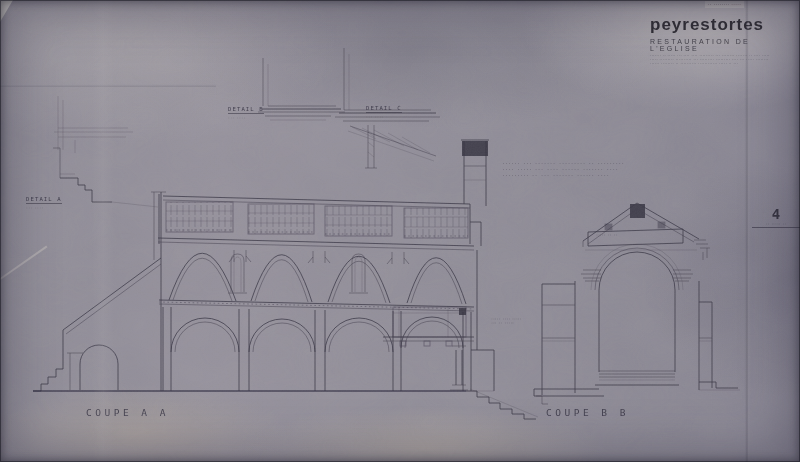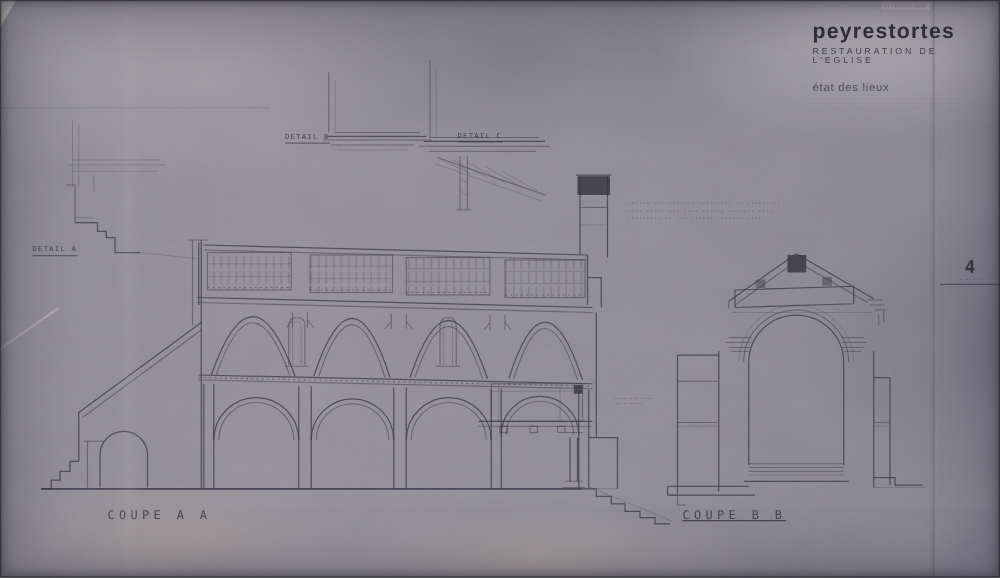--- a/index.html
+++ b/index.html
@@ -233,21 +233,20 @@
     <rect width="800" height="462" filter="url(#grain)" opacity="0.17"></rect>
   </svg>
 
   <div class="abs stamp" style="left:705px;top:1px;">
     <span>·· ········ ·····</span>
   </div>
 
   <div class="abs tb" style="left:650px;top:15px;width:148px;">
     <div class="tb-title">peyrestortes</div>
     <div class="tb-sub">RESTAURATION  DE  L'EGLISE</div>
-    <div class="tb-series" style="margin-top:13px;">état des lieux</div>
     <div class="fine" style="margin-top:2px;">······· ·· ····· ··· ···· ···· ········· ··· ········ ······· ·· ···· ·····</div>
     <div class="fine">····· ········· ·········· ··· ········· ········· ···· ··· ····· ········</div>
     <div class="fine">······ ········ ·· ·········· ············ ····· ·· ···</div>
   </div>
 
   <div class="abs lbl detail-lbl" style="left:228px;top:96px;">
     <span class="main">DETAIL  B</span>
     <span class="sub">··· ····</span>
   </div>
 
@@ -255,21 +254,21 @@
     <span class="main">DETAIL  C</span>
     <span class="sub">··· ····</span>
   </div>
 
   <div class="abs lbl detail-lbl" style="left:26px;top:186px;">
     <span class="main">DETAIL  A</span>
     <span class="sub">··· ····</span>
   </div>
 
   <div class="abs lbl coupe-lbl" style="left:86px;top:407px;">COUPE  A A</div>
-  <div class="abs lbl coupe-lbl" style="left:546px;top:407px;text-decoration:underline;">COUPE  B B</div>
+  <div class="abs lbl coupe-lbl" style="left:546px;top:407px;">COUPE  B B</div>
 
   <div class="abs note" style="left:502px;top:161px;">
     <div>······ ··· ······· ········· ·· ·········</div>
     <div>···· ····· ··· ···· ······ ······· ····</div>
     <div>········· ·· ··· ······· ······ ····</div>
   </div>
 
   <div class="abs tinynote" style="left:491px;top:317px;">
     <div>····· ···· ·····</div>
     <div>··· ·· ·····</div>

